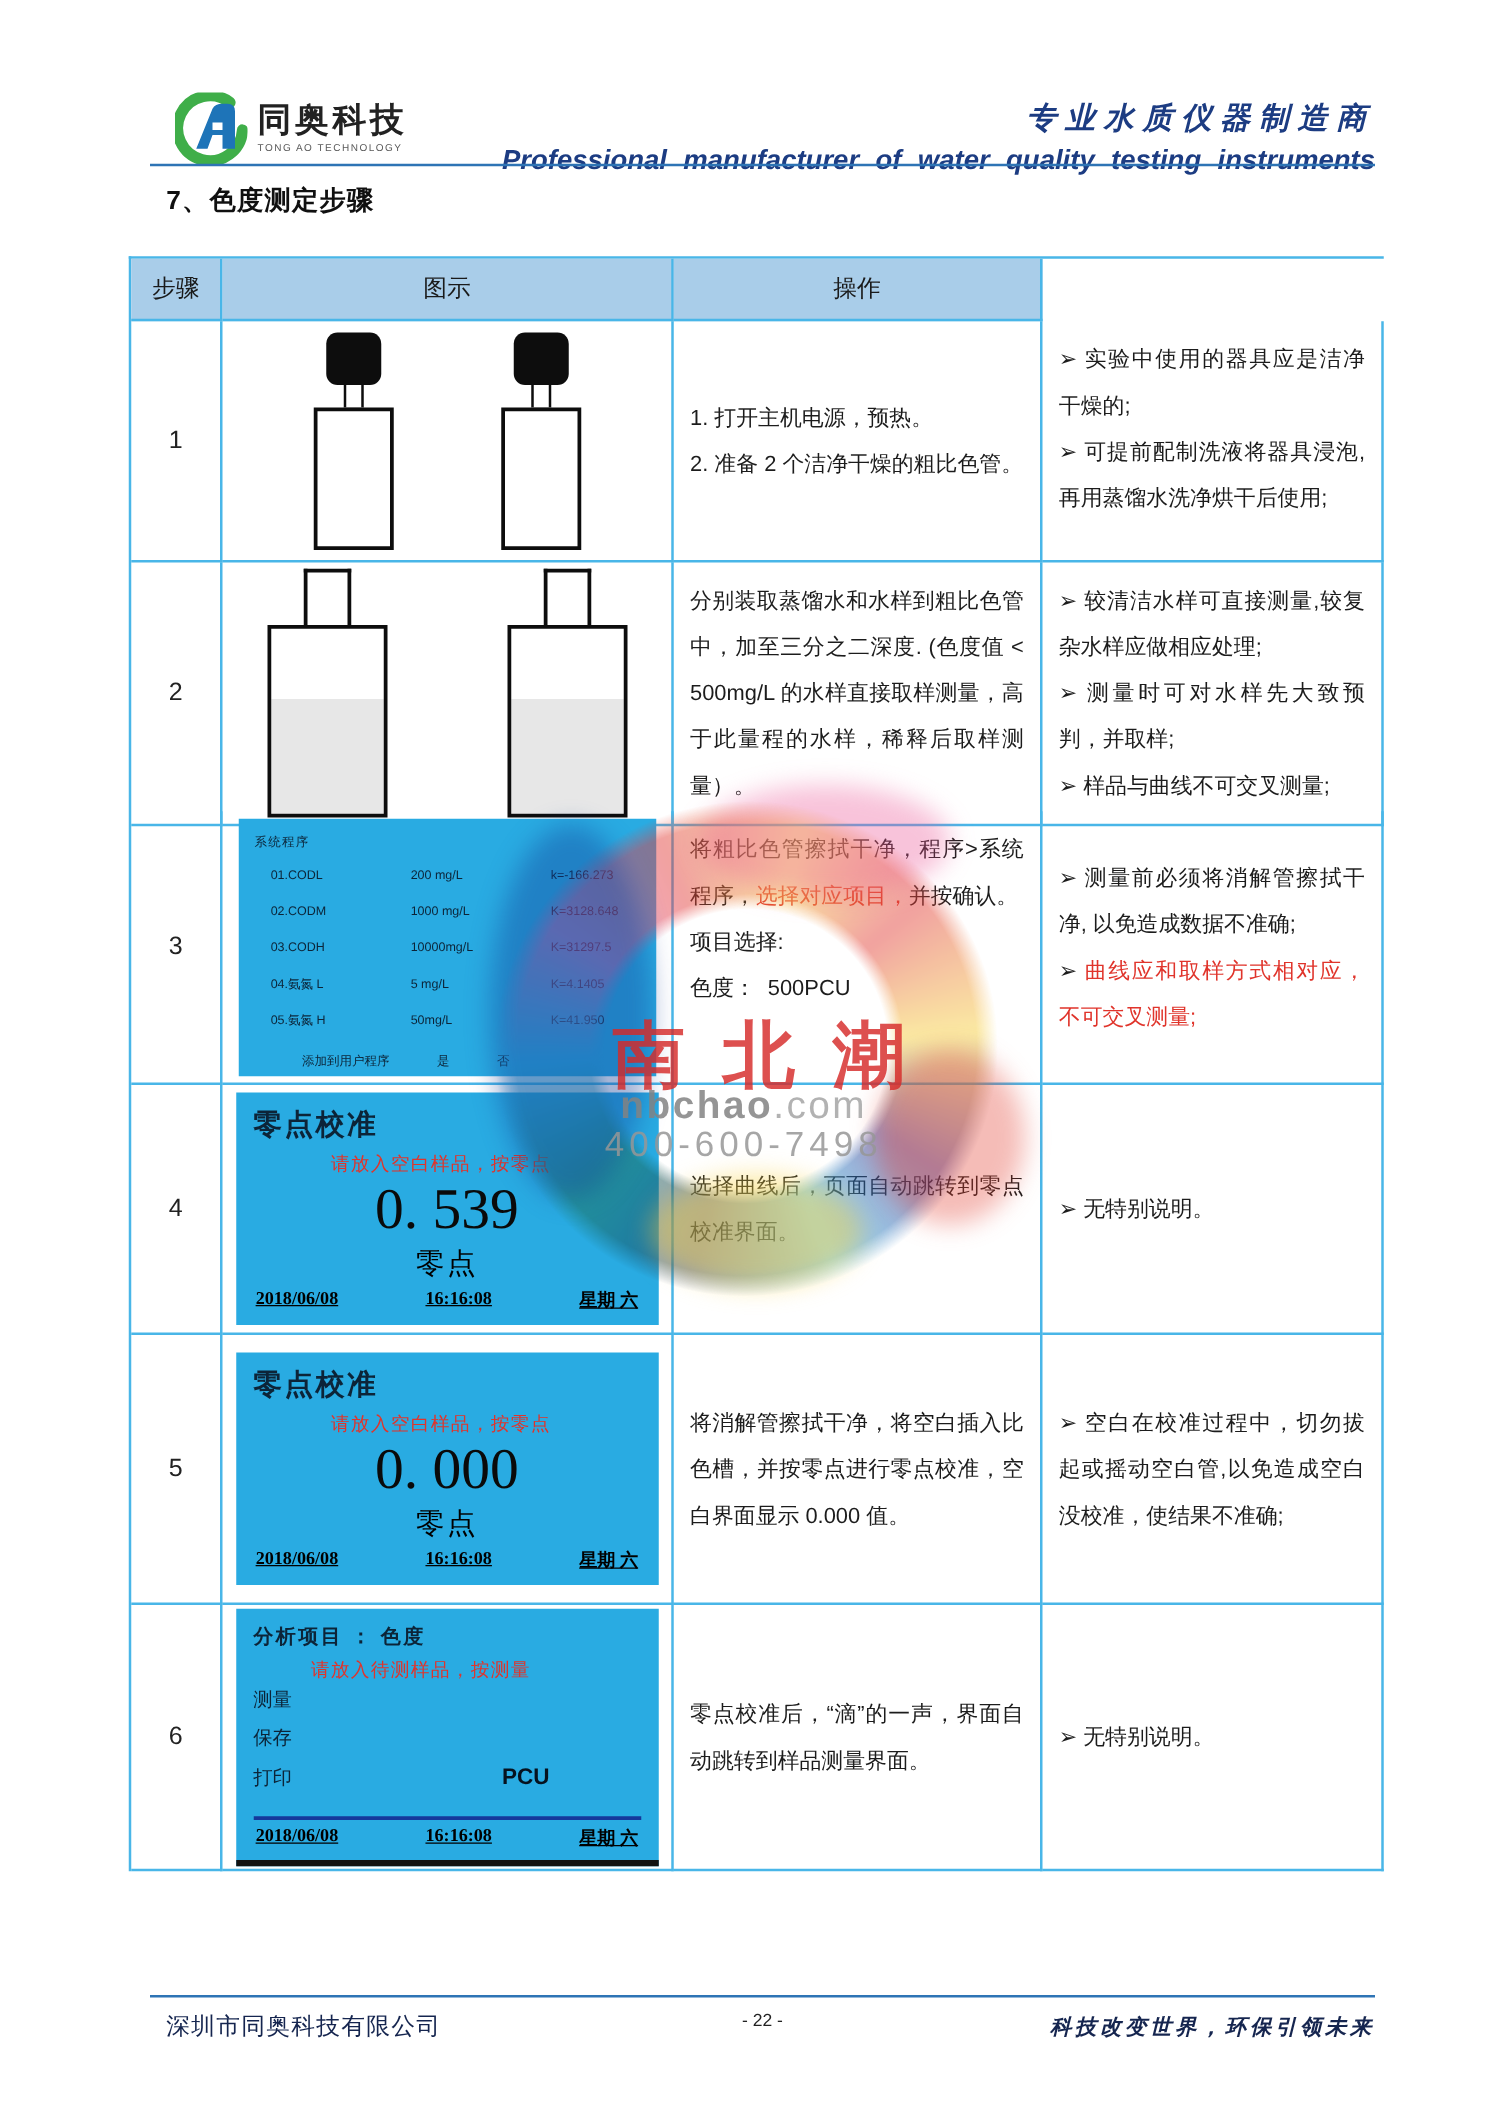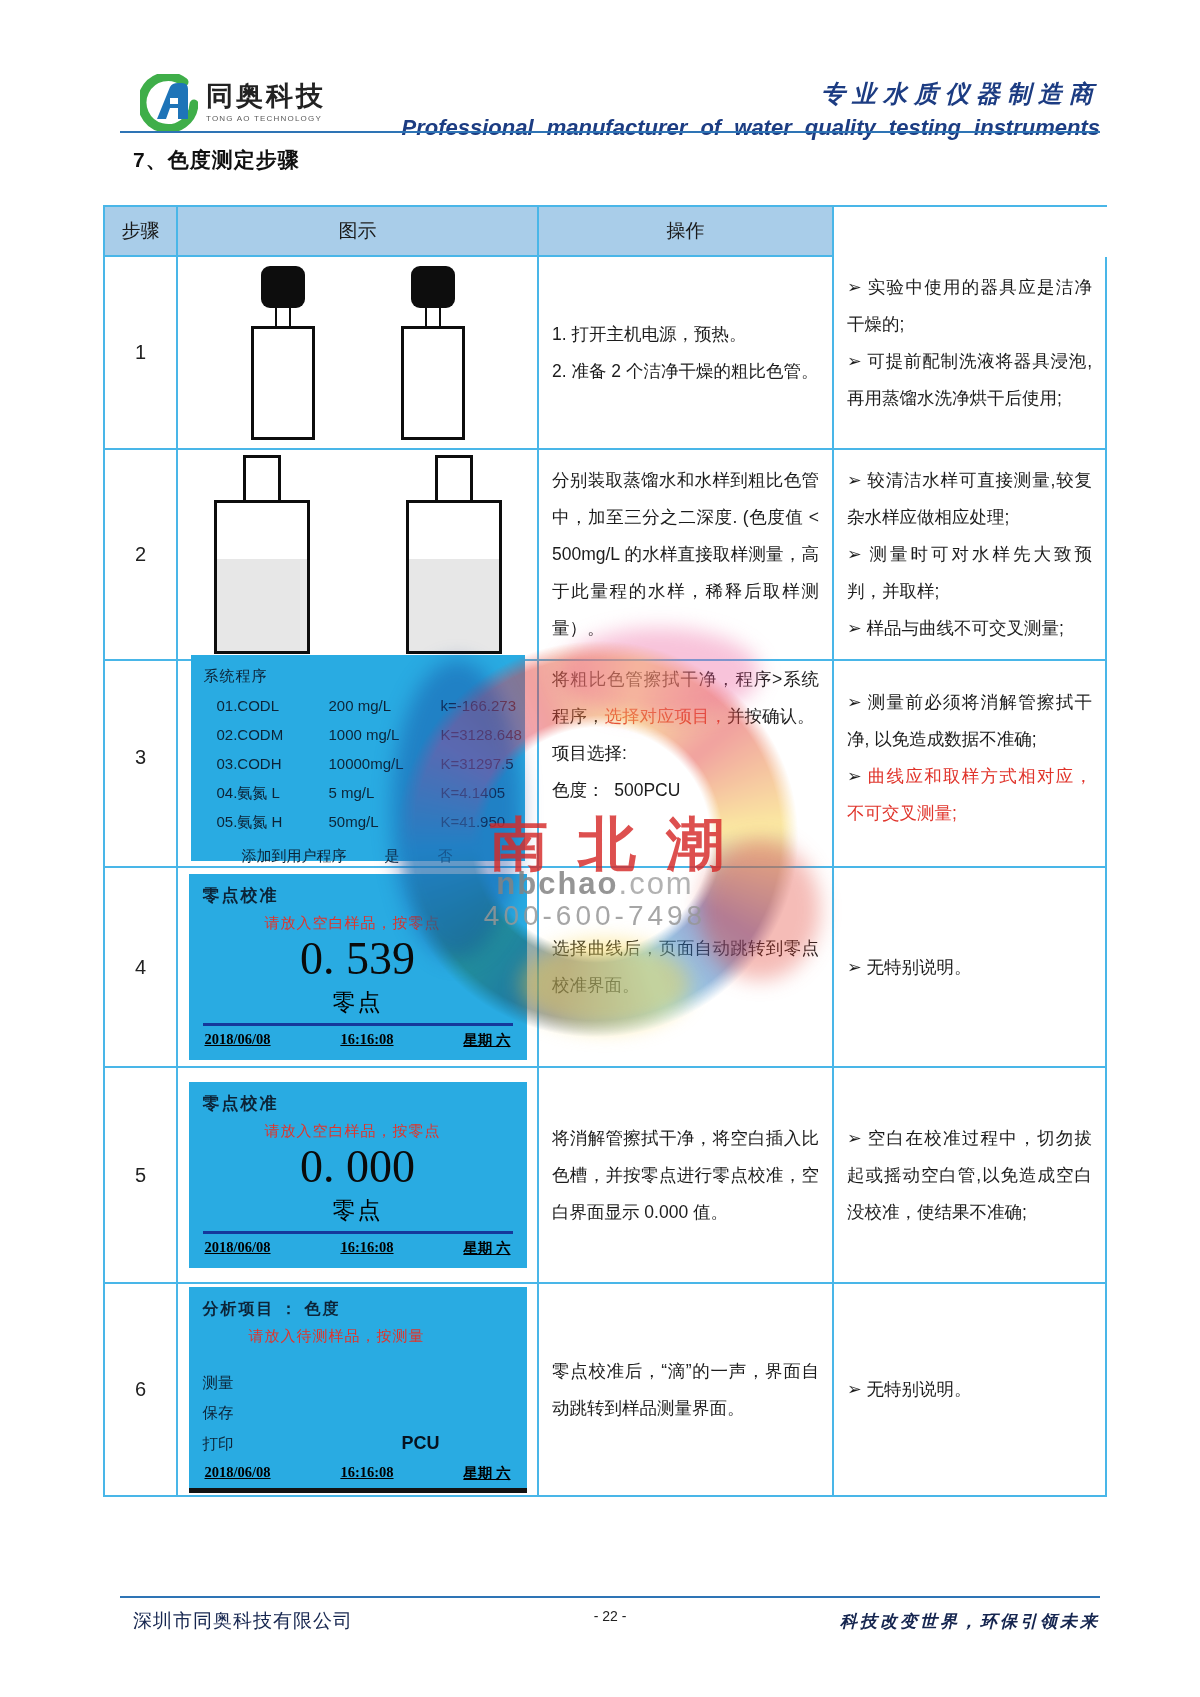--- a/index.html
+++ b/index.html
@@ -43,45 +43,45 @@
   .tube .neck{width:12px; height:18px; border:2px solid #0d0d0d; border-top:none; background:#fff;}
   .tube .bodyy{width:58px; height:108px; border:3px solid #0d0d0d; background:#fff; margin-top:-2px;}
   .bottle-pair{display:flex; gap:96px;}
   .bottle{display:flex; flex-direction:column; align-items:center;}
   .bottle .neck{width:32px; height:42px; border:3px solid #0d0d0d; border-bottom:none; background:#fff;}
   .bottle .bodyy{width:90px; height:148px; border:3px solid #0d0d0d;
      background:linear-gradient(to bottom,#ffffff 0 38%,#e7e7e7 38% 100%);}
 
   
   .screen{background:#29abe2; color:#0c2438; box-sizing:border-box;}
-  .scr-sys{width:334px; height:206px; padding:12px 10px 8px 13px; font-size:15px;}
+  .scr-sys{width:334px; height:206px; padding:12px 10px 8px 13px; font-size:10px;}
   .scr-sys .scr-title{letter-spacing:1px; font-family:"Liberation Serif","DejaVu Serif",serif;}
   .prog-grid{display:grid; grid-template-columns:112px 112px auto; margin:9px 0 0 13px; row-gap:7px; line-height:22px;}
   .sys-foot{margin:14px 0 0 38px; display:flex; font-family:"Liberation Serif","DejaVu Serif",serif;}
   .sys-foot span{margin-right:38px;}
   .scr-zero{width:338px; height:186px; padding:10px 14px; display:flex; flex-direction:column;}
-  .scr-zero .scr-title{font-size:17px; font-weight:bold; letter-spacing:2px; font-family:"Liberation Serif","DejaVu Serif",serif;}
+  .scr-zero .scr-title{font-size:23px; font-weight:bold; letter-spacing:2px; font-family:"Liberation Serif","DejaVu Serif",serif;}
   .scr-prompt{color:#e0342b; font-size:15px; margin:7px 0 0 62px; letter-spacing:1px; font-family:"Liberation Serif","DejaVu Serif",serif;}
   .scr-value{text-align:center; font-family:"Liberation Serif","DejaVu Serif",serif;
      font-size:46px; color:#0a0a0a; margin-top:0px; line-height:52px;}
   .scr-zero-label{text-align:center; font-size:23px; color:#000000; letter-spacing:2px; margin-top:2px;
      font-family:"Liberation Serif","DejaVu Serif",serif;}
   .scr-hr{height:3px; background:#15389b; margin-top:5px;}
   .scr-date{display:flex; justify-content:space-between; padding:5px 2px 0 2px;
      color:#000000; font-size:14.5px; font-weight:bold; font-family:"Liberation Serif","DejaVu Serif",serif;text-decoration:underline;}
   .scr-meas{width:338px; height:206px; padding:12px 14px 8px; display:flex; flex-direction:column;
      border-bottom:5px solid #121212;}
   .scr-meas .scr-title{font-size:16px; font-weight:bold; letter-spacing:2px; font-family:"Liberation Serif","DejaVu Serif",serif;}
   .scr-meas .scr-prompt{margin-left:46px;}
   .menu-item{font-size:15.5px; line-height:30px; font-family:"Liberation Serif","DejaVu Serif",serif;}
   .menu-print{display:flex; align-items:baseline;}
   .menu-unit{font-size:18px; font-weight:bold; color:#06121f; margin-left:168px;
      font-family:"Liberation Sans","DejaVu Sans",sans-serif;}
   .mt-auto{margin-top:auto;}
-  .menu-gap{margin-top:22px;}
+  .menu-gap{}
 
   
   .watermark{position:absolute; inset:0; pointer-events:none; z-index:40;}
   .wm-ring{position:absolute; left:387px; top:633px; width:420px; height:412px;
     border-radius:52% 48% 50% 50%;
     background:conic-gradient(from -40deg,
       #ef5ba1,#e23c39,#f7d23e,#e23c39,#f7d23e,#2c2f8e,#29abe2,#0e2a66,#1d7a4f,#29abe2,#ef5ba1);
     -webkit-mask:radial-gradient(closest-side,transparent 54%,#000 60%,#000 88%,transparent 96%);
             mask:radial-gradient(closest-side,transparent 54%,#000 60%,#000 88%,transparent 96%);
     filter:blur(4px); opacity:.48; transform:rotate(-18deg);}

